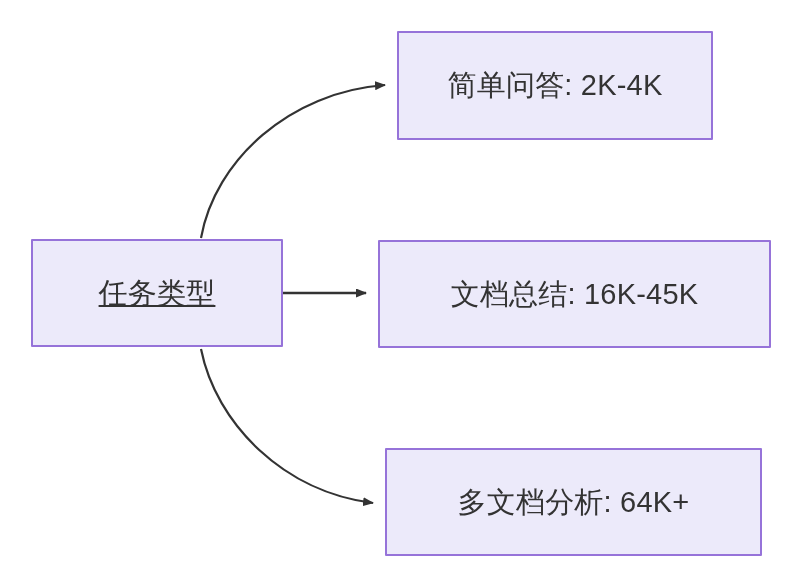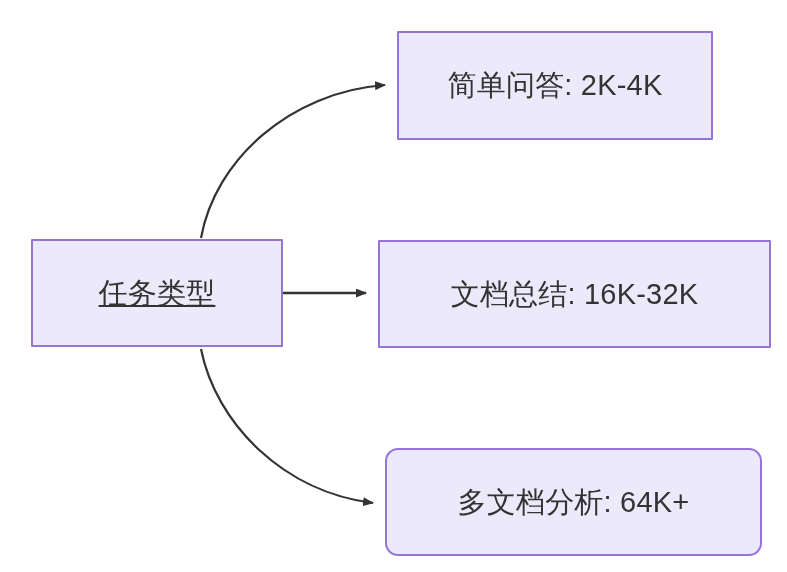--- a/index.html
+++ b/index.html
@@ -43,21 +43,21 @@
     line-height: 1.2;
     color: #333333;
     letter-spacing: 0.2px;
     white-space: nowrap;
     text-align: center;
   }
   
   #node-root      { left: 31px;  top: 239px; width: 252px; height: 108px; text-decoration: underline; }
   #node-simple-qa { left: 397px; top: 31px;  width: 316px; height: 109px; }
   #node-doc-sum   { left: 378px; top: 240px; width: 393px; height: 108px; }
-  #node-multi-doc { left: 385px; top: 448px; width: 377px; height: 108px; border-radius: 13px; }
+  #node-multi-doc { left: 385px; top: 448px; width: 377px; height: 108px; }
 </style>
 </head>
 <body>
 
 <div id="canvas">
 
   <svg id="edge-layer" viewBox="0 0 787 572">
     <defs>
       <marker id="arrowhead" markerWidth="11" markerHeight="9" refX="10" refY="4.5" orient="auto" markerUnits="userSpaceOnUse">
         <path d="M0,0 L11,4.5 L0,9 z" fill="#333333"></path>
@@ -73,20 +73,20 @@
 
   <div class="node" id="node-root">
     <span class="node-label">任务类型</span>
   </div>
 
   <div class="node" id="node-simple-qa">
     <span class="node-label">简单问答: 2K-4K</span>
   </div>
 
   <div class="node" id="node-doc-sum">
-    <span class="node-label">文档总结: 16K-32K</span>
+    <span class="node-label">文档总结: 16K-45K</span>
   </div>
 
   <div class="node" id="node-multi-doc">
     <span class="node-label">多文档分析: 64K+</span>
   </div>
 
 </div>
 
 </body></html>

